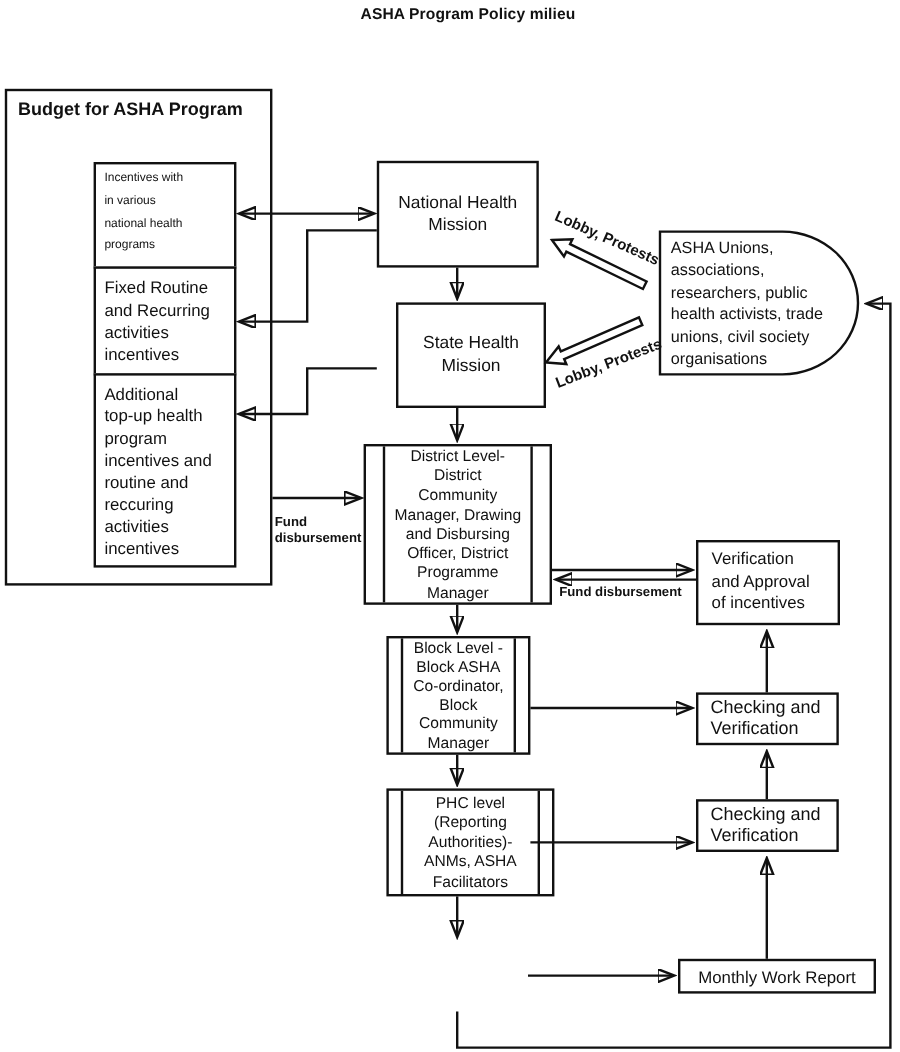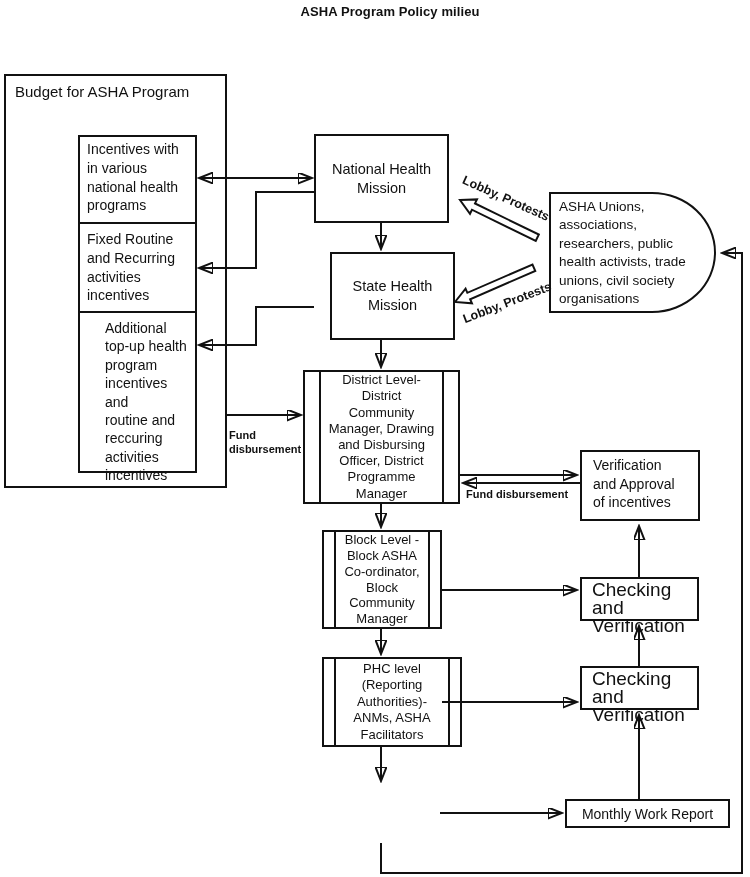--- a/index.html
+++ b/index.html
@@ -11,37 +11,37 @@
     position:absolute; top:4px; left:30px; right:0; text-align:center;
     font-size:13px; font-weight:bold; z-index:2; letter-spacing:.1px;
   }
   .node {
     position:absolute; box-sizing:border-box; border:2px solid #111;
     background:#fff; white-space:pre-line; z-index:2;
   }
   .flex-c { display:flex; align-items:center; justify-content:center; text-align:center; }
   
   #budget-box { left:4px; top:74px; width:223px; height:414px; }
-  #budget-label { position:absolute; left:9px; top:7px; font-size:15px; white-space:nowrap; }
-  #box-incentives { left:78px; top:135px; width:119px; height:89px; font-size:14px; line-height:18.8px; padding:3px 2px 16px 7px; }
+  #budget-label { position:absolute; left:9px; top:7px; font-size:15px; white-space:nowrap;font-weight:bold; }
+  #box-incentives { left:78px; top:135px; width:119px; height:89px; font-size:10px; line-height:18.8px; padding:3px 2px 16px 7px; }
   #box-fixed      { left:78px; top:222px; width:119px; height:91px; font-size:14px; line-height:18.8px; padding:6px 2px 0 7px; }
-  #box-additional { left:78px; top:311px; width:119px; height:162px; font-size:14px; line-height:18.4px; padding:6px 2px 0 25px; }
+  #box-additional { left:78px; top:311px; width:119px; height:162px; font-size:14px; line-height:18.4px; padding:6px 2px 0 7px; }
   
   #nhm { left:314px; top:134px; width:135px; height:89px; font-size:14.5px; line-height:19px; }
   #shm { left:330px; top:252px; width:125px; height:88px; font-size:14.5px; line-height:19px; }
   .process::before { content:""; position:absolute; top:0; bottom:0; left:var(--inset); width:2px; background:#111; }
   .process::after  { content:""; position:absolute; top:0; bottom:0; right:var(--inset); width:2px; background:#111; }
   #district { left:303px; top:370px; width:157px; height:134px; font-size:13px; line-height:16.2px; --inset:14px; }
   #block    { left:322px; top:530px; width:120px; height:99px;  font-size:13px; line-height:15.7px; --inset:10px; }
   #phc      { left:322px; top:657px; width:140px; height:90px;  font-size:13px; line-height:16.4px; --inset:10px; }
   #worker   { left:322px; top:784px; width:118px; height:59px; border-radius:29.5px; font-size:13.5px; }
   #mwr      { left:565px; top:799px; width:165px; height:29px; font-size:14px; }
   
   #verification { left:580px; top:450px; width:120px; height:71px; font-size:14px;  line-height:18.6px; padding:4px 2px 0 11px; }
-  #checking-1, #checking-2 { left:580px; width:119px; height:44px; font-size:19px; line-height:18.2px; padding:2px 2px 0 10px; }
+  #checking-1, #checking-2 { left:580px; width:119px; height:44px; font-size:15px; line-height:18.2px; padding:2px 2px 0 10px; }
   #checking-1 { top:577px; }
   #checking-2 { top:666px; }
   #unions { left:549px; top:192px; width:167px; height:121px;
     border-radius:0 64px 64px 0 / 0 60.5px 60.5px 0;
     font-size:13.5px; line-height:18.4px; padding:4px 2px 0 8px; }
   
   .small-label { position:absolute; font-size:11px; font-weight:bold; z-index:4; white-space:pre-line; line-height:13.5px; }
   #fund-left  { left:229px; top:429px; }
   #fund-right { left:466px; top:488px; white-space:nowrap; }
   .lobby { position:absolute; font-size:12.5px; font-weight:bold; z-index:4; transform-origin:0 0; white-space:nowrap; }

